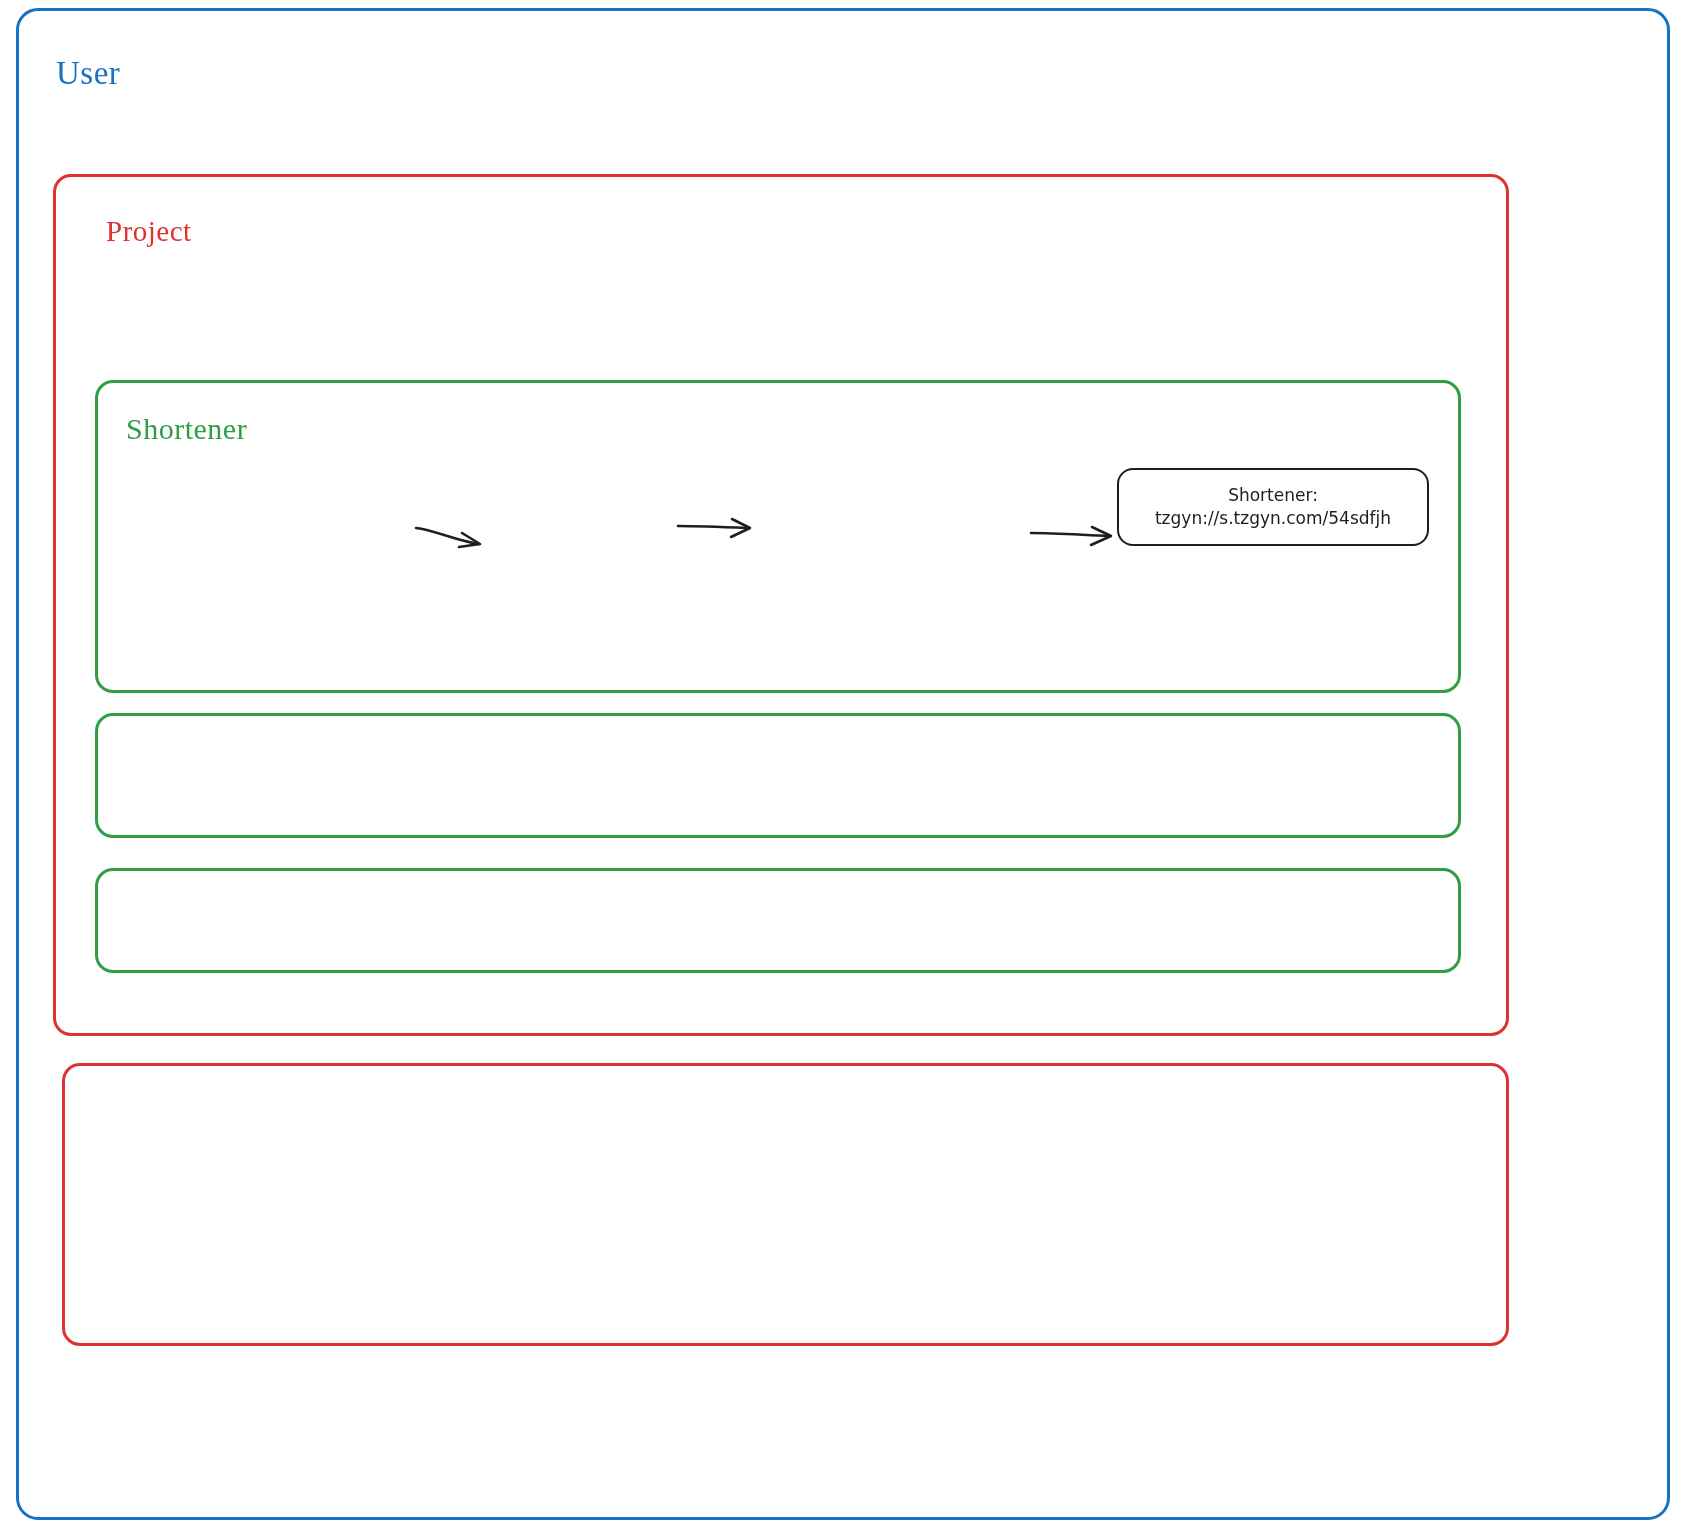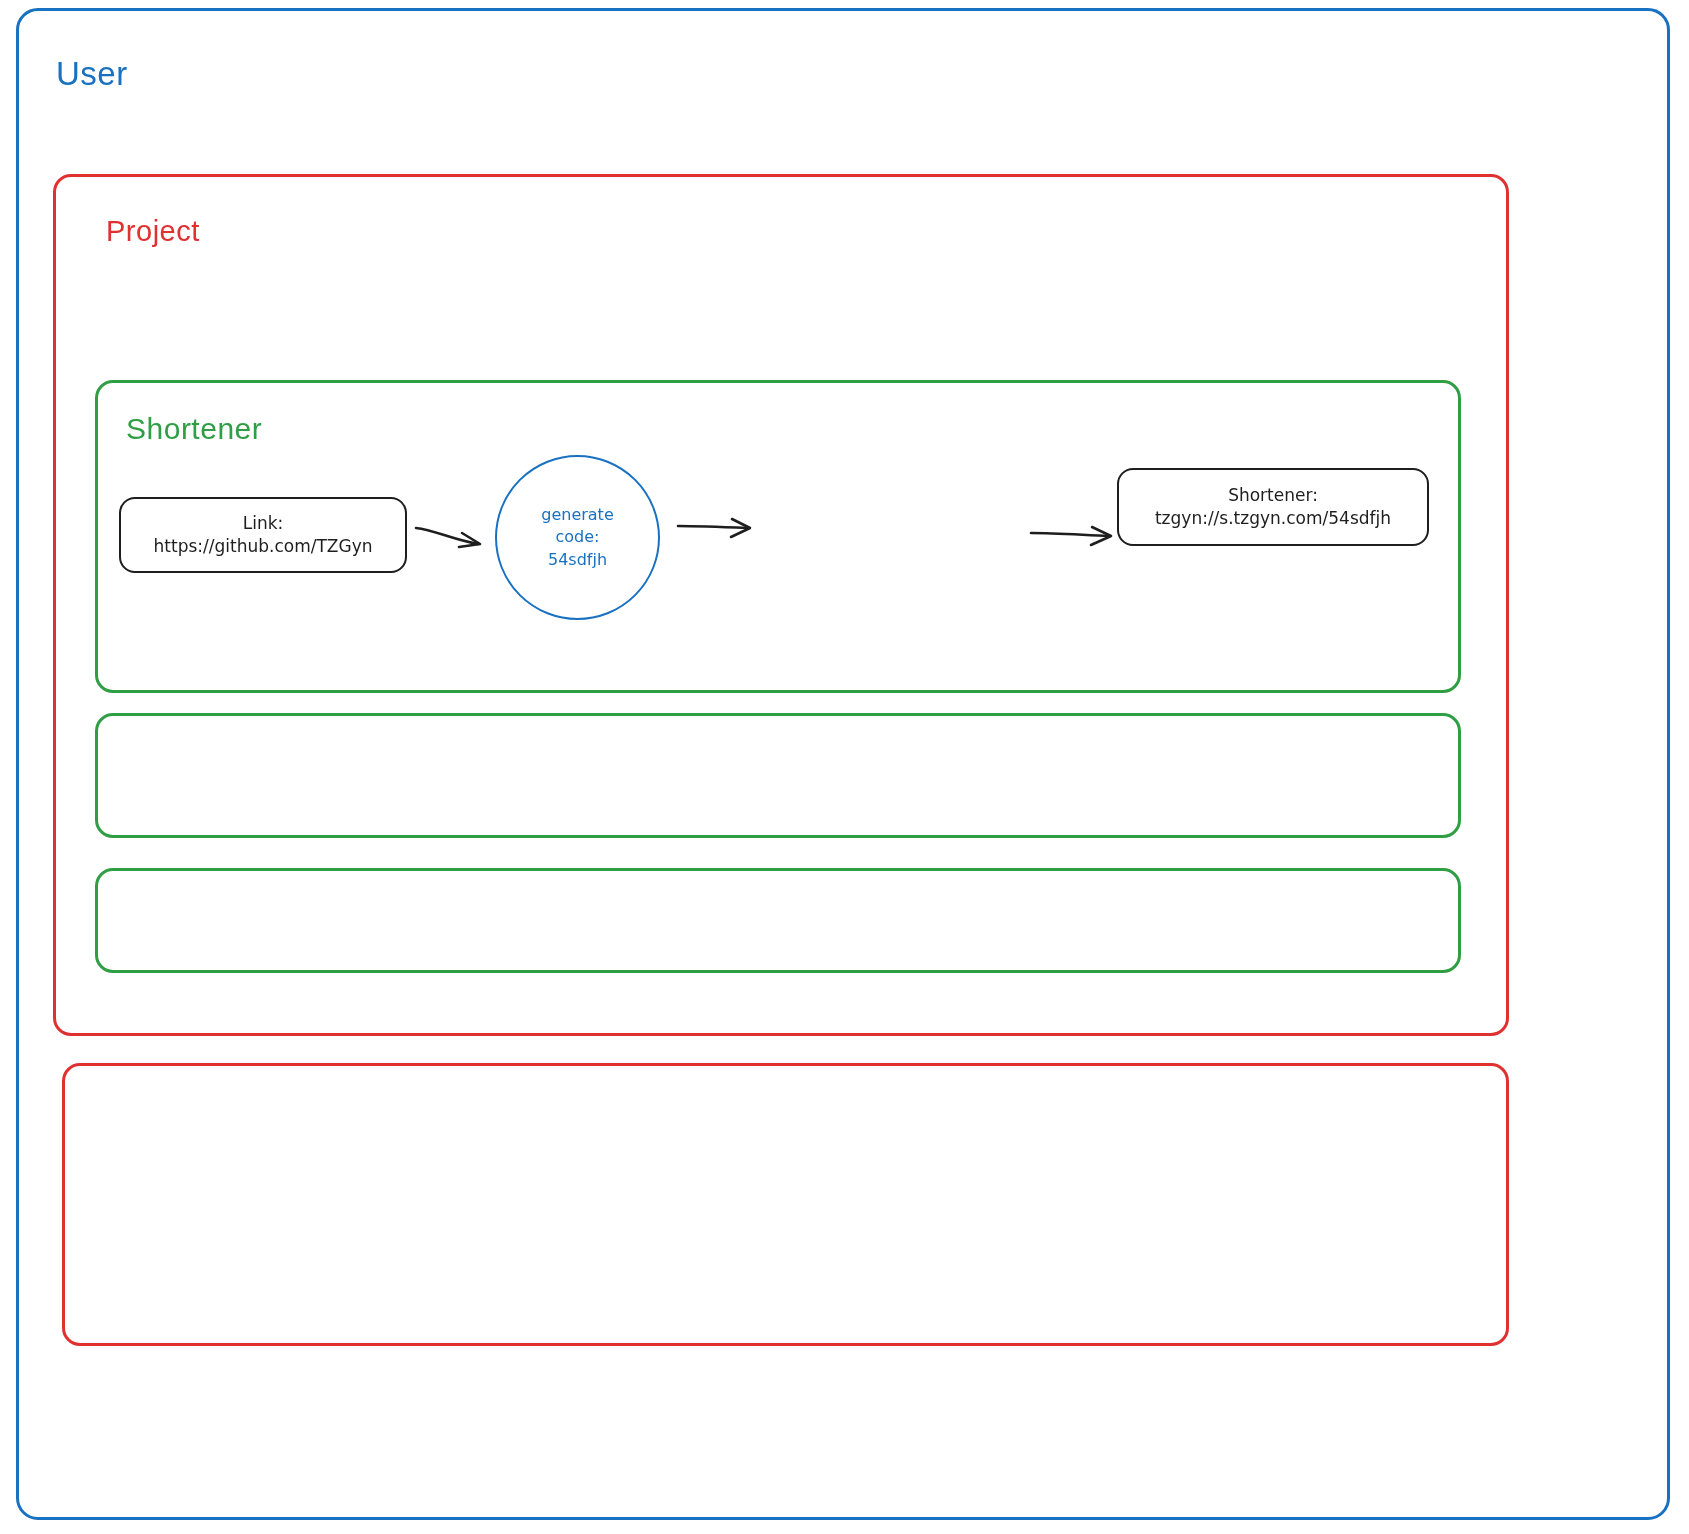--- a/index.html
+++ b/index.html
@@ -70,21 +70,21 @@
   .frame-green-3 {
     left: 95px;
     top: 868px;
     width: 1366px;
     height: 105px;
   }
 
   
   .frame-title {
     position: absolute;
-    font-family: Liberation Sans, sans-serif;
+    font-family: Liberation Serif, serif;
     font-weight: 400;
     white-space: nowrap;
     letter-spacing: 0.5px;
   }
   .title-user {
     left: 56px;
     top: 55px;
     font-size: 33px;
     color: #1971c2;
   }
@@ -180,37 +180,28 @@
 
   <div class="frame frame-green frame-shortener"></div>
   <div class="frame-title title-shortener">Shortener</div>
 
   <div class="frame frame-green frame-green-2"></div>
 
   <div class="frame frame-green frame-green-3"></div>
 
   <div class="frame frame-empty-red"></div>
 
-  <div class="node node-rect node-link">
-    <div class="node-line">Link:</div>
-    <div class="node-line">https://github.com/TZGyn</div>
-  </div>
 
   <div class="arrow arrow-1">
     <svg width="72" height="36" viewBox="0 0 72 36">
       <path d="M2 10 C 20 12, 40 22, 64 26" stroke="#1e1e1e" stroke-width="2.6" fill="none" stroke-linecap="round"></path>
       <path d="M48 15 L 66 26 L 45 29" stroke="#1e1e1e" stroke-width="2.6" fill="none" stroke-linecap="round" stroke-linejoin="round"></path>
     </svg>
   </div>
 
-  <div class="node node-ellipse node-generate">
-    <div class="node-line">generate</div>
-    <div class="node-line">code:</div>
-    <div class="node-line">54sdfjh</div>
-  </div>
 
   <div class="arrow arrow-2">
     <svg width="80" height="30" viewBox="0 0 80 30">
       <path d="M2 13 C 24 13, 48 14, 72 15" stroke="#1e1e1e" stroke-width="2.6" fill="none" stroke-linecap="round"></path>
       <path d="M56 6 L 74 15 L 55 24" stroke="#1e1e1e" stroke-width="2.6" fill="none" stroke-linecap="round" stroke-linejoin="round"></path>
     </svg>
   </div>
 
 
   <div class="arrow arrow-3">

